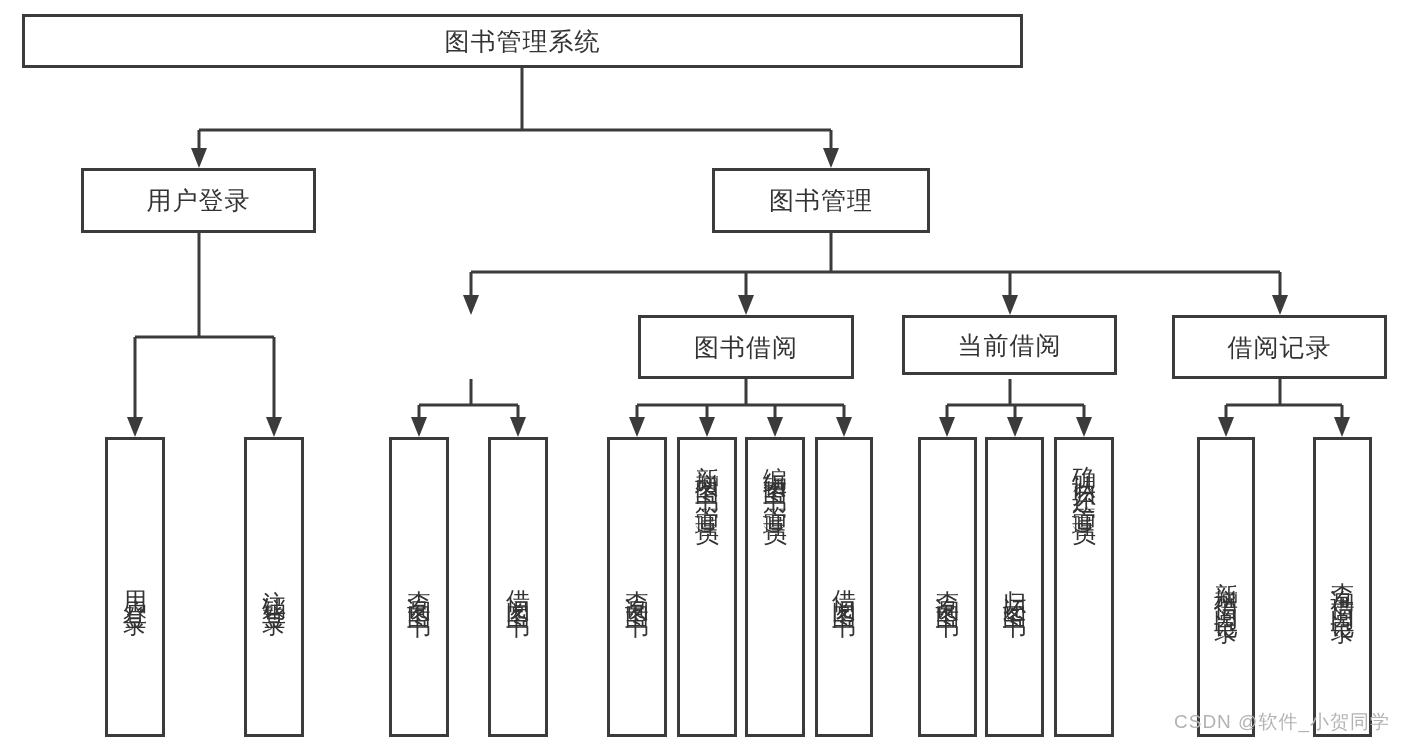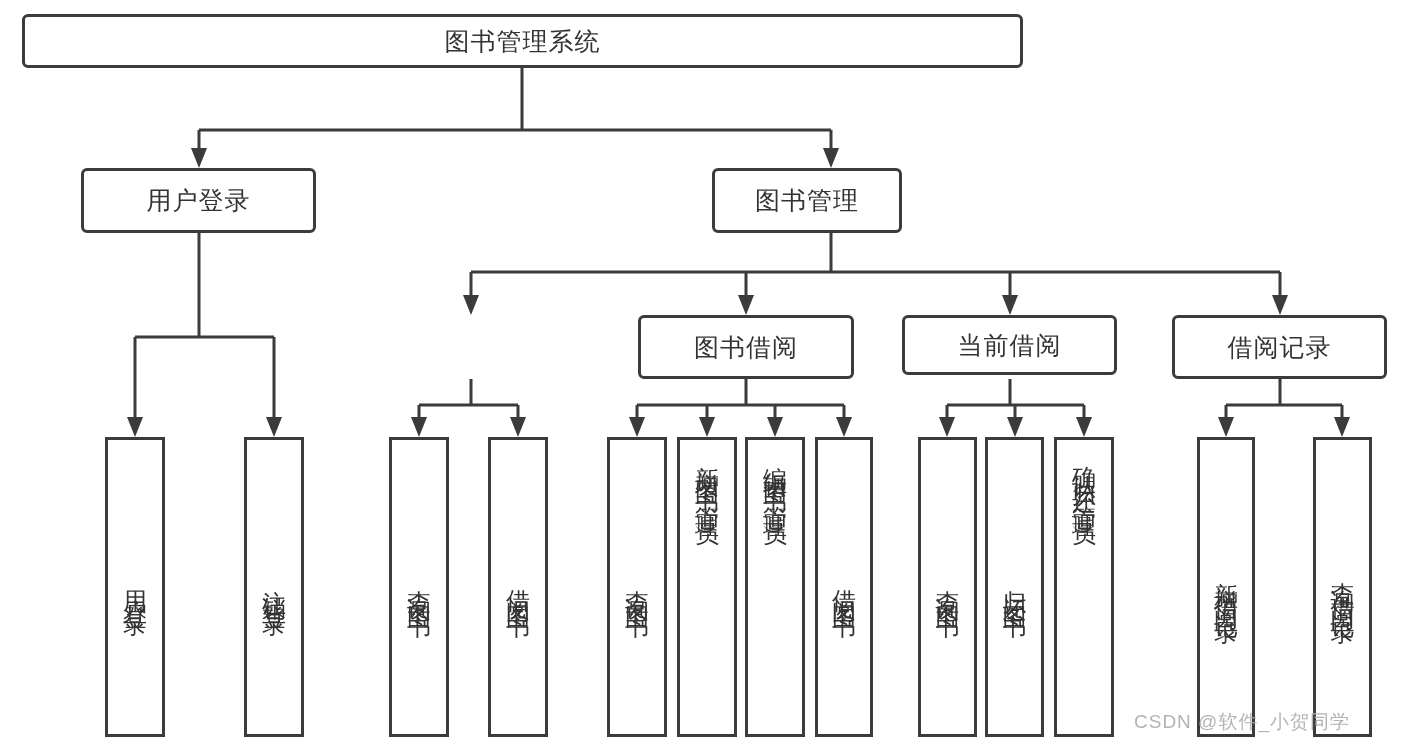--- a/index.html
+++ b/index.html
@@ -4,29 +4,29 @@
 <style>
   html,body{margin:0;padding:0;background:#ffffff;}
   body{font-family:"Liberation Sans", sans-serif;}
   .canvas{position:relative;width:1405px;height:747px;background:#ffffff;overflow:hidden;}
   .connectors{position:absolute;left:0;top:0;width:1405px;height:747px;}
   .node{
     position:absolute;box-sizing:border-box;
     border:3px solid #3b3b3b;background:#ffffff;color:#333333;
     display:flex;align-items:center;justify-content:center;
   }
-  .h-node{font-size:25px;letter-spacing:1px;white-space:nowrap;border-radius:6px;}
+  .h-node{font-size:25px;letter-spacing:1px;white-space:nowrap;}
   .v-node span{
     writing-mode:vertical-rl;text-orientation:mixed;
     font-size:24px;letter-spacing:8px;line-height:1;
   }
   .v-node.long{align-items:flex-start;}
   .v-node.long span{padding-top:7px;}
   .watermark{
-    position:absolute;left:1134px;top:709px;z-index:5;
+    position:absolute;left:1174px;top:709px;z-index:5;
     font-size:19px;color:#b3b3b3;letter-spacing:1px;white-space:nowrap;
   }
 </style>
 </head>
 <body>
 
 <div class="canvas">
 
   <svg class="connectors" viewBox="0 0 1405 747" xmlns="http://www.w3.org/2000/svg">
     <path fill="none" stroke="#3b3b3b" stroke-width="3" d="
@@ -60,21 +60,21 @@
     </g>
   </svg>
 
   <div class="node h-node" style="left:22px;top:14px;width:1001px;height:54px;">
     <span>图书管理系统</span>
   </div>
 
   <div class="node h-node" style="left:81px;top:168px;width:235px;height:65px;">
     <span>用户登录</span>
   </div>
-  <div class="node h-node" style="left:712px;top:168px;width:190px;height:65px;">
+  <div class="node h-node" style="left:712px;top:168px;width:218px;height:65px;">
     <span>图书管理</span>
   </div>
 
   <div class="node h-node" style="left:638px;top:315px;width:216px;height:64px;justify-content:center;">
     <span>图书借阅</span>
   </div>
   <div class="node h-node" style="left:902px;top:315px;width:215px;height:60px;">
     <span>当前借阅</span>
   </div>
   <div class="node h-node" style="left:1172px;top:315px;width:215px;height:64px;">

